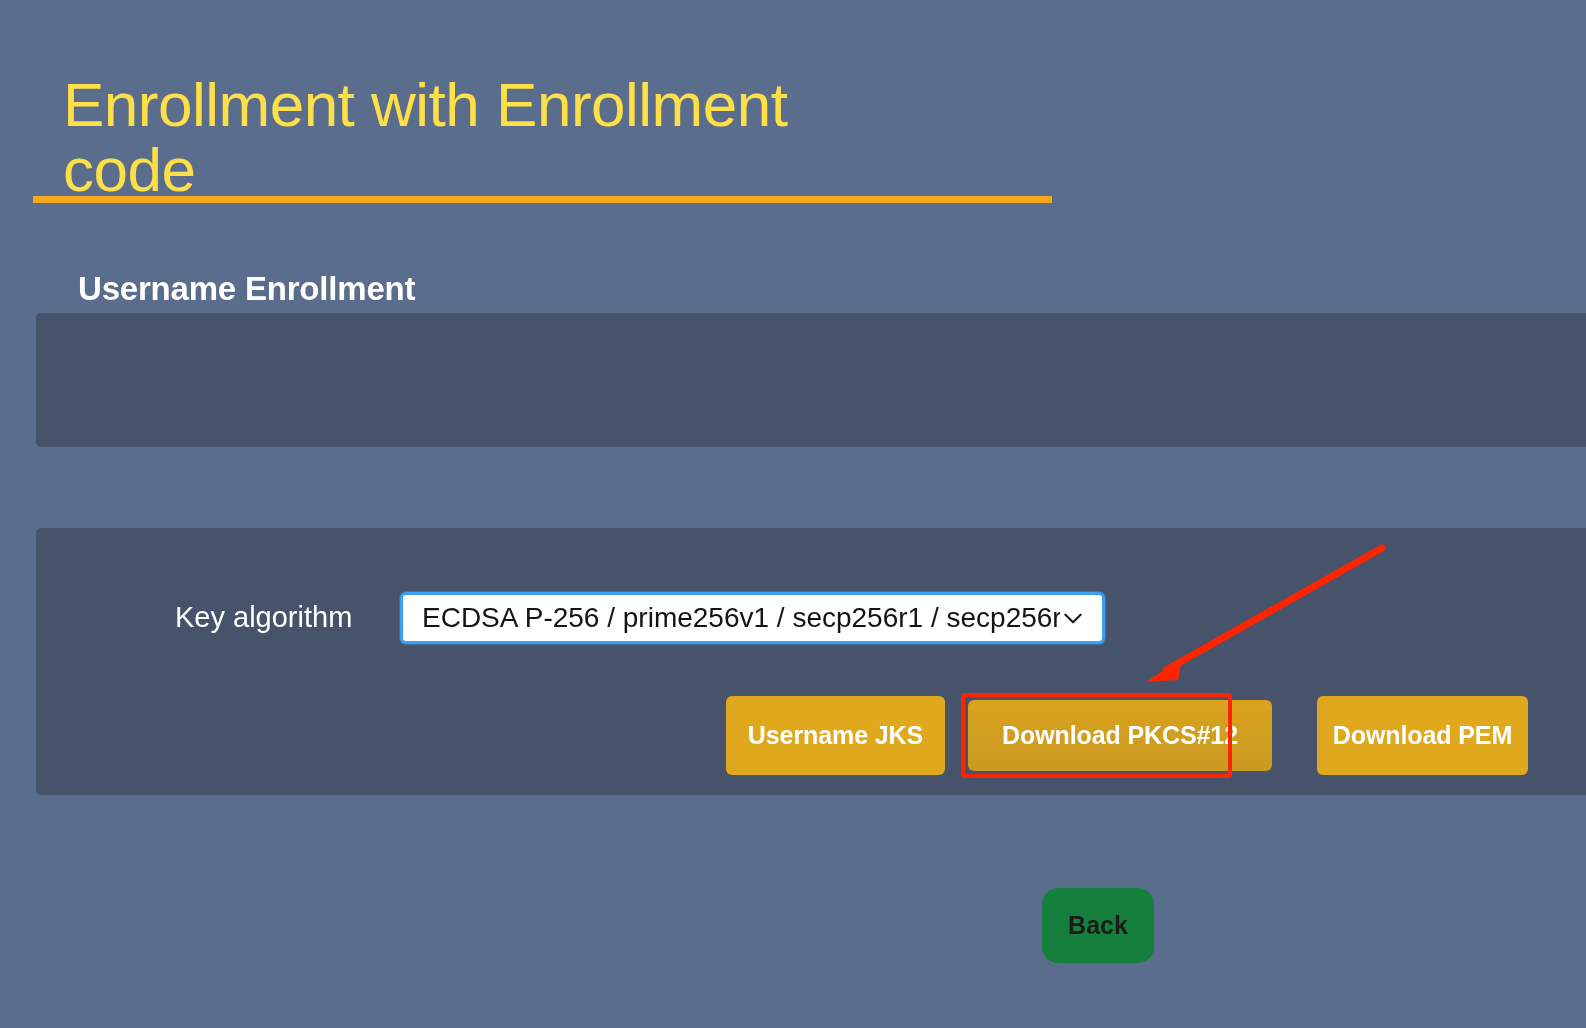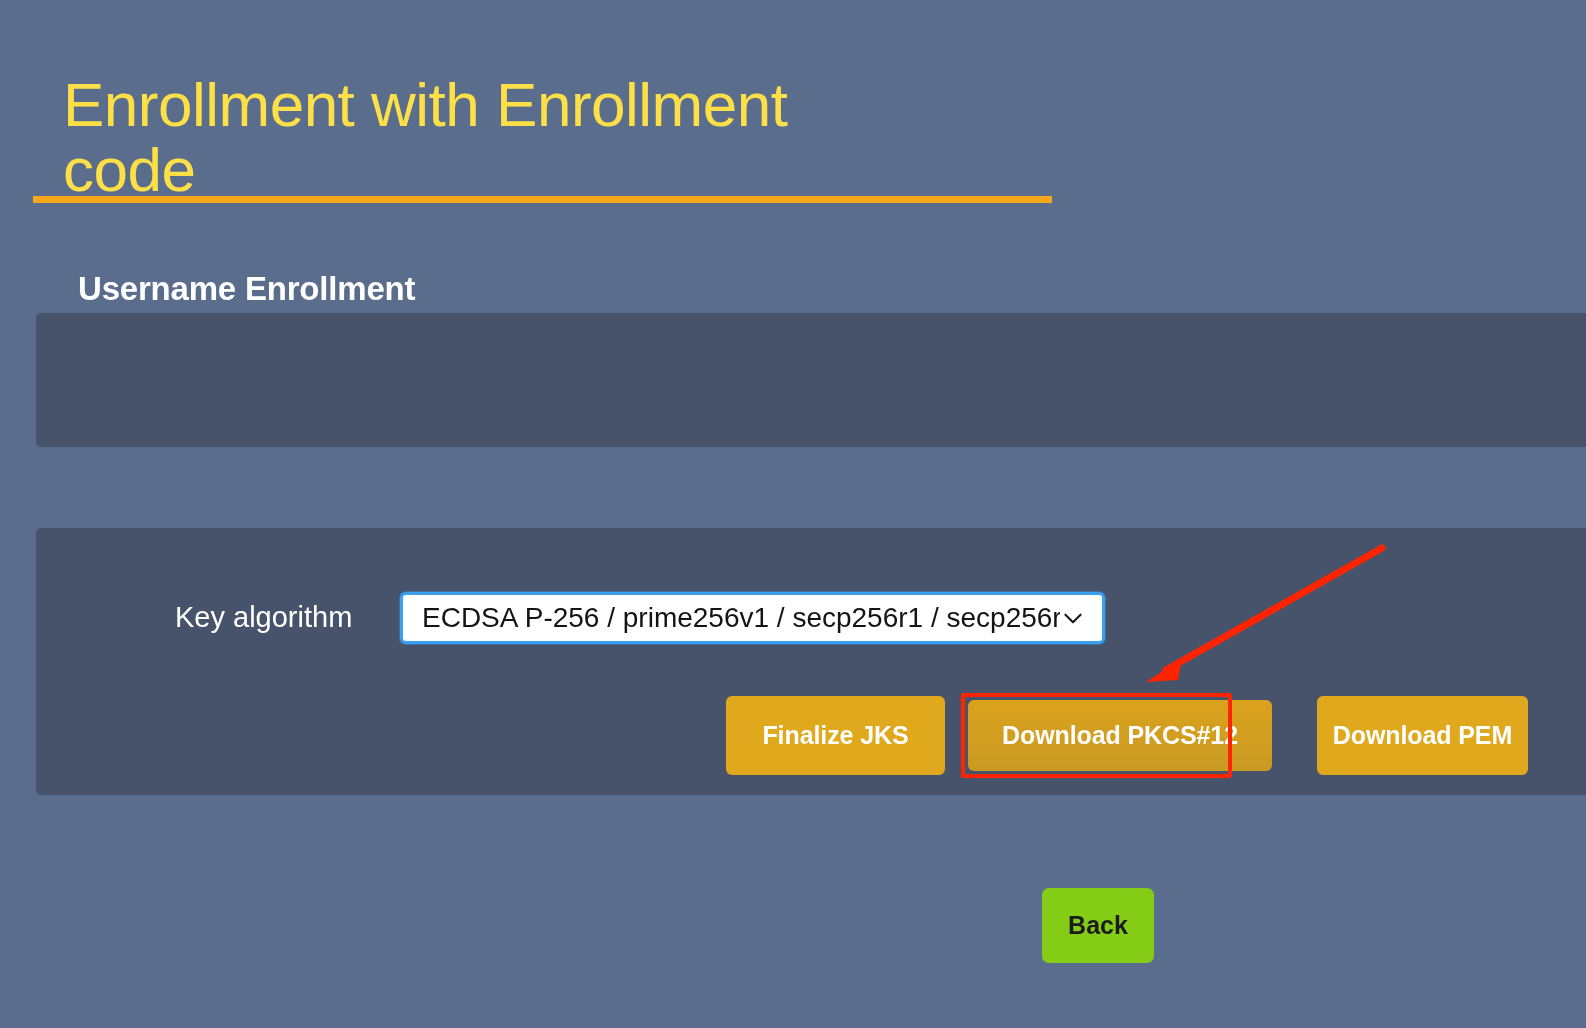--- a/index.html
+++ b/index.html
@@ -198,26 +198,26 @@
   }
 
   
   .btn-back {
     position: absolute;
     left: 1042px;
     top: 888px;
     width: 112px;
     height: 75px;
     box-sizing: border-box;
-    background: #84cc16;
+    background: #15803d;
     color: #1b1b1b;
     font-size: 25px;
     font-weight: bold;
     border: none;
-    border-radius: 7px;
+    border-radius: 16px;
     cursor: pointer;
     font-family: "Liberation Sans", sans-serif;
     display: flex;
     align-items: center;
     justify-content: center;
   }
 </style>
 </head>
 <body>
 
@@ -241,21 +241,21 @@
 
   <div class="select-wrap">
     <div class="select-box">
       <span class="select-value">ECDSA P-256 / prime256v1 / secp256r1 / secp256r1</span>
       <svg class="chevron-down-icon" viewBox="0 0 24 24">
         <path d="M5 9 L12 16 L19 9" fill="none" stroke="#1b1b1b" stroke-width="2" stroke-linecap="round" stroke-linejoin="round"></path>
       </svg>
     </div>
   </div>
 
-  <button class="btn-gold btn-jks">Finalize JKS</button>
+  <button class="btn-gold btn-jks">Username JKS</button>
   <button class="btn-gold btn-pkcs">Download PKCS#12</button>
   <button class="btn-gold btn-pem">Download PEM</button>
 
   <div class="annot-box"></div>
   <svg class="annot-arrow" viewBox="0 0 290 170">
     <line x1="262" y1="18" x2="46" y2="140" stroke="#ff2400" stroke-width="7" stroke-linecap="round"></line>
     <polygon points="26,152 62,128 58,150" fill="#ff2400"></polygon>
   </svg>
 
   <button class="btn-back">Back</button>

